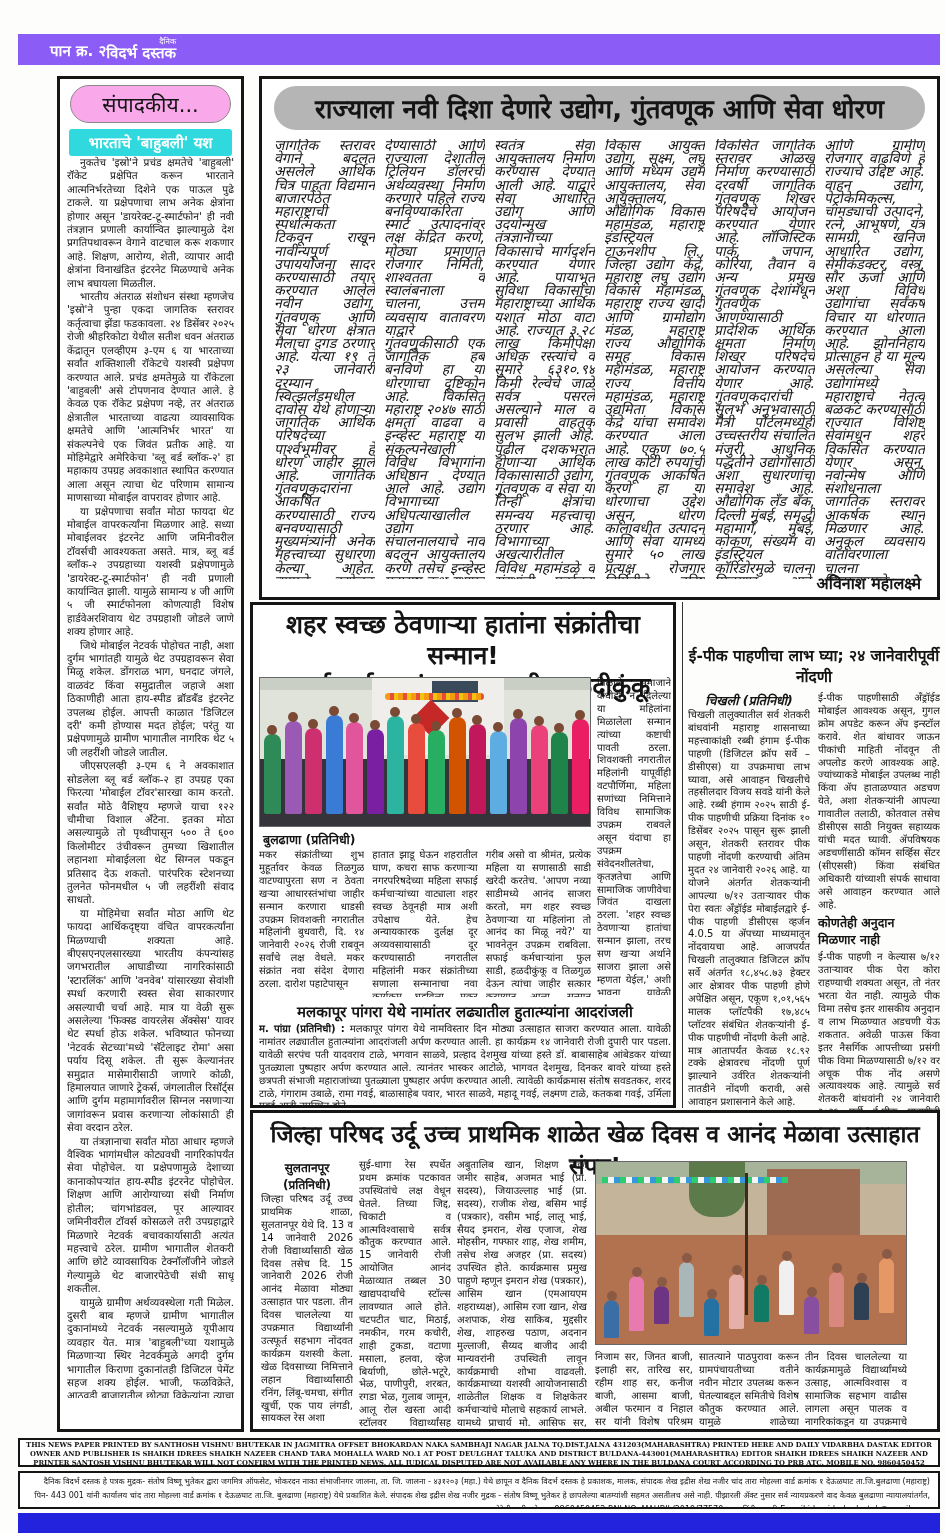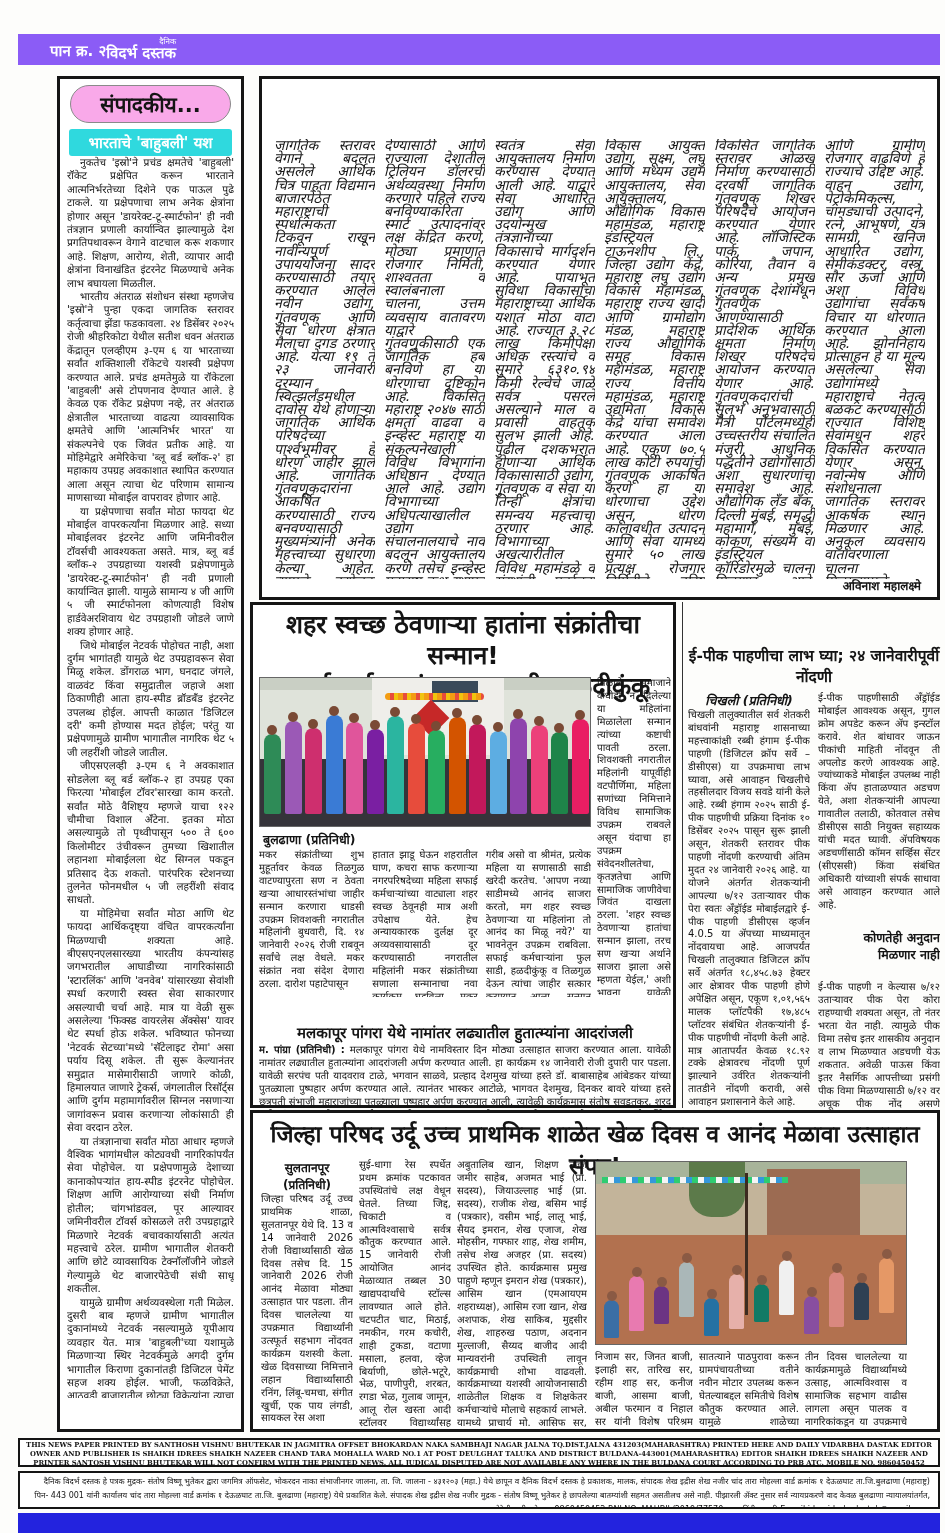--- a/index.html
+++ b/index.html
@@ -11,32 +11,32 @@
   
   .hbar{display:flex;align-items:center;color:#fff;}
   .hbar .pgno{font-weight:700;font-size:15px;margin-left:32px;}
   .hbar .dline{flex:1;text-align:center;font-weight:700;font-size:15px;}
   .hbar .mast{display:flex;flex-direction:column;align-items:flex-end;margin-right:10px;line-height:1;}
   .hbar .mast .sm{font-size:8px;}
   .hbar .mast .lg{font-size:15px;font-weight:700;}
   
   .edbox{border:3px solid #151515;padding:5px 7px;background:#fff;}
   .edpill{height:38px;margin:1px 3px;border-radius:19px;background:var(--pink);border:1px solid #8a8a8a;
-          display:flex;align-items:center;justify-content:center;font-weight:700;font-size:21px;}
+          display:flex;align-items:center;justify-content:center;font-weight:400;font-size:21px;}
   .edcyan{margin:6px 2px 0;padding:3px 0 4px;background:var(--cyan);color:#fff;font-weight:700;
           font-size:15px;text-align:center;border-radius:3px;}
   .edbody{font-size:10.3px;line-height:13.4px;height:1242px;}
   .edbody p{margin:0;text-indent:13px;}
   
   .leadbox{border:3px solid #151515;background:#fff;}
   .leadpill{margin:7px 12px 0;height:44px;border-radius:22px;background:var(--gray);
             display:flex;align-items:center;justify-content:center;font-weight:700;font-size:26px;}
   .leadcols{position:absolute;left:12px;right:12px;top:60px;bottom:18px;display:flex;gap:9px;}
   .leadcols .col{flex:1;font-size:14px;line-height:13.2px;font-style:italic;}
-  .author{position:absolute;right:16px;bottom:3px;font-weight:700;font-size:12px;}
+  .author{position:absolute;right:16px;bottom:3px;font-weight:700;font-size:16px;}
   
   .sbox{border:3px solid #151515;background:#fff;}
   .bigh{text-align:center;font-weight:700;font-size:25px;line-height:31px;margin:0 12px;}
   .byline{font-weight:700;font-size:12.5px;}
   .smtext{font-size:10px;line-height:12.9px;}
   
   .photo{overflow:hidden;border:1px solid #666;}
   .ph1{background:linear-gradient(#c9cfc4 0 8%, #dfe3da 8% 55%, #35343a 55% 100%);}
   .ph1 .bldg{position:absolute;left:34%;top:0;width:40%;height:52%;background:#efeeea;}
   .ph1 .win{position:absolute;left:52%;top:2%;width:14%;height:14%;background:#3a4a5a;}
@@ -47,21 +47,21 @@
   .fig .head{position:absolute;top:-9px;left:3px;width:10px;height:10px;border-radius:50%;background:#7a4a35;}
   .ph2{background:linear-gradient(#a8b49a 0 12%, #c3b49a 12% 40%, #b2714f 40% 100%);}
   .ph2 .bldg2{position:absolute;left:55%;top:4%;width:30%;height:36%;background:#9c6b52;}
   .ph2 .tree{position:absolute;left:30%;top:0;width:18%;height:30%;background:#5c7a4a;border-radius:0 0 40% 40%;}
   .ph2 .pole{position:absolute;left:48%;top:6%;width:3px;height:78%;background:#3d2b20;}
   .ph2 .bunt{position:absolute;left:2%;top:8%;width:60%;height:6px;
              background:repeating-linear-gradient(90deg,#2ecc71 0 6px,#f5f5f5 6px 12px,#3498db 12px 18px);}
   
   .epik{border-left:1.5px solid #333;padding-left:5px;}
   .ehead{text-align:center;font-weight:700;font-size:15.5px;line-height:21px;margin-top:44px;}
-  .esub{text-align:right;font-weight:700;font-size:12.5px;margin:18px 0;}
+  .esub{text-align:left;font-weight:700;font-size:12.5px;margin:3px 0;}
   
   .schbox{border:3px solid #151515;background:#fff;}
   .schh{text-align:center;font-weight:700;font-size:23px;margin-top:4px;}
   
   .fen{border:2.5px solid #151515;font-family:"DejaVu Serif",serif;font-weight:700;font-size:6.8px;
        line-height:9px;text-align:center;padding:1px 6px;background:#fff;}
   .fmr{border:2px solid #151515;font-size:8px;line-height:14px;text-align:right;padding:2px 8px;background:#fff;}
   .c{text-align:center;}
 </style>
 </head>
@@ -86,20 +86,21 @@
       <p>या प्रक्षेपणाचा सर्वांत मोठा फायदा थेट मोबाईल वापरकर्त्यांना मिळणार आहे. सध्या मोबाईलवर इंटरनेट आणि जमिनीवरील टॉवर्सची आवश्यकता असते. मात्र, ब्लू बर्ड ब्लॉक-२ उपग्रहाच्या यशस्वी प्रक्षेपणामुळे 'डायरेक्ट-टू-स्मार्टफोन' ही नवी प्रणाली कार्यान्वित झाली. यामुळे सामान्य ४ जी आणि ५ जी स्मार्टफोनला कोणत्याही विशेष हार्डवेअरशिवाय थेट उपग्रहाशी जोडले जाणे शक्य होणार आहे.</p>
       <p>जिथे मोबाईल नेटवर्क पोहोचत नाही, अशा दुर्गम भागांतही यामुळे थेट उपग्रहावरून सेवा मिळू शकेल. डोंगराळ भाग, घनदाट जंगले, वाळवंट किंवा समुद्रातील जहाजे अशा ठिकाणीही आता हाय-स्पीड ब्रॉडबँड इंटरनेट उपलब्ध होईल. आपत्ती काळात 'डिजिटल दरी' कमी होण्यास मदत होईल; परंतु या प्रक्षेपणामुळे ग्रामीण भागातील नागरिक थेट ५ जी लहरींशी जोडले जातील.</p>
       <p>जीएसएलव्ही ३-एम ६ ने अवकाशात सोडलेला ब्लू बर्ड ब्लॉक-२ हा उपग्रह एका फिरत्या 'मोबाईल टॉवर'सारखा काम करतो. सर्वांत मोठे वैशिष्ट्य म्हणजे याचा १२२ चौमीचा विशाल अँटेना. इतका मोठा असल्यामुळे तो पृथ्वीपासून ५०० ते ६०० किलोमीटर उंचीवरून तुमच्या खिशातील लहानशा मोबाईलला थेट सिग्नल पकडून प्रतिसाद देऊ शकतो. पारंपरिक स्टेशनच्या तुलनेत फोनमधील ५ जी लहरींशी संवाद साधतो.</p>
       <p>या मोहिमेचा सर्वांत मोठा आणि थेट फायदा आर्थिकदृष्ट्या वंचित वापरकर्त्यांना मिळण्याची शक्यता आहे. बीएसएनएलसारख्या भारतीय कंपन्यांसह जगभरातील आघाडीच्या नागरिकांसाठी 'स्टारलिंक' आणि 'वनवेब' यांसारख्या सेवांशी स्पर्धा करणारी स्वस्त सेवा साकारणार असल्याची चर्चा आहे. मात्र या वेळी सुरू असलेल्या 'फिक्स्ड वायरलेस ॲक्सेस' यावर थेट स्पर्धा होऊ शकेल. भविष्यात फोनच्या 'नेटवर्क सेटच्या'मध्ये 'सॅटेलाइट रोमा' असा पर्याय दिसू शकेल. ती सुरू केल्यानंतर समुद्रात मासेमारीसाठी जाणारे कोळी, हिमालयात जाणारे ट्रेकर्स, जंगलातील रिसॉर्ट्स आणि दुर्गम महामार्गावरील सिग्नल नसणाऱ्या जागांवरून प्रवास करणाऱ्या लोकांसाठी ही सेवा वरदान ठरेल.</p>
       <p>या तंत्रज्ञानाचा सर्वांत मोठा आधार म्हणजे वैश्विक भागांमधील कोट्यवधी नागरिकांपर्यंत सेवा पोहोचेल. या प्रक्षेपणामुळे देशाच्या कानाकोपऱ्यांत हाय-स्पीड इंटरनेट पोहोचेल. शिक्षण आणि आरोग्याच्या संधी निर्माण होतील; चांगभांडवल, पूर आल्यावर जमिनीवरील टॉवर्स कोसळले तरी उपग्रहाद्वारे मिळणारे नेटवर्क बचावकार्यासाठी अत्यंत महत्त्वाचे ठरेल. ग्रामीण भागातील शेतकरी आणि छोटे व्यावसायिक टेक्नॉलॉजीने जोडले गेल्यामुळे थेट बाजारपेठेची संधी साधू शकतील.</p>
       <p>यामुळे ग्रामीण अर्थव्यवस्थेला गती मिळेल. दुसरी बाब म्हणजे ग्रामीण भागातील दुकानांमध्ये नेटवर्क नसल्यामुळे यूपीआय व्यवहार येत. मात्र 'बाहुबली'च्या यशामुळे मिळणाऱ्या स्थिर नेटवर्कमुळे अगदी दुर्गम भागातील किराणा दुकानांतही डिजिटल पेमेंट सहज शक्य होईल. भाजी, फळविक्रेते, आठवडी बाजारातील छोट्या विक्रेत्यांना त्याचा थेट लाभ होईल. भारताला 'स्पेसटेक'च्या क्षेत्रात 'बाहुबली' बनविण्याची क्षमता या प्रक्षेपणातून दिसून आली असून 'डिजिटल इंडिया'चे स्वप्न साकार करणारे हे पाऊल इतिहासात नोंदले जाईल.</p>
     </div>
   </div>
 
   <div class="abs leadbox" style="left:259px;top:76px;width:681px;height:524px;">
+    <div class="leadpill" style="background: rgb(181, 181, 181);">राज्याला नवी दिशा देणारे उद्योग, गुंतवणूक आणि सेवा धोरण</div>
     <div class="leadcols">
       <div class="col just">जागतिक स्तरावर वेगाने बदलत असलेले आर्थिक चित्र पाहता विद्यमान बाजारपेठेत महाराष्ट्राची स्पर्धात्मकता टिकवून राखून नावीन्यपूर्ण उपाययोजना सादर करण्यासाठी तयार करण्यात आलेले नवीन उद्योग, गुंतवणूक आणि सेवा धोरण क्षेत्रात मैलाचा दगड ठरणार आहे. येत्या १९ ते २३ जानेवारी दरम्यान स्वित्झर्लंडमधील दावोस येथे होणाऱ्या जागतिक आर्थिक परिषदेच्या पार्श्वभूमीवर हे धोरण जाहीर झाले आहे. जागतिक गुंतवणूकदारांना आकर्षित करण्यासाठी राज्य बनवण्यासाठी मुख्यमंत्र्यांनी अनेक महत्त्वाच्या सुधारणा केल्या आहेत. त्यामुळे उद्योजक आणि परदेशी गुंतवणूकदार महाराष्ट्रात गुंतवणुकीसाठी पुढे येत आहेत. सद्यस्थितीत राष्ट्रीय उत्पादनात महाराष्ट्राचा वाटा १३.६ टक्क्यांहून अधिक असून, २०३० पर्यंत १ लाख कोटी डॉलरची अर्थव्यवस्था बनण्याचा निर्धार राज्याने केला आहे. नवोन्मेषाला चालना</div>
       <div class="col just">देण्यासाठी आणि राज्याला देशातील ट्रिलियन डॉलरची अर्थव्यवस्था निर्माण करणारे पहिले राज्य बनविण्याकरिता स्मार्ट उत्पादनांवर लक्ष केंद्रित करणे, मोठ्या प्रमाणात रोजगार निर्मिती, शाश्वतता व स्वालंबनाला चालना, उत्तम व्यवसाय वातावरण याद्वारे गुंतवणुकीसाठी एक जागतिक हब बनविणे हा या धोरणाचा दृष्टिकोन आहे. विकसित महाराष्ट्र २०४७ साठी क्षमता वाढवा व इन्व्हेस्ट महाराष्ट्र या संकल्पनेखाली विविध विभागांना अधिष्ठान देण्यात आले आहे. उद्योग विभागाच्या अधिपत्याखालील उद्योग संचालनालयाचे नाव बदलून आयुक्तालय करणे तसेच इन्व्हेस्ट महाराष्ट्र कक्ष स्थापन करण्यास मान्यता देण्यात आली आहे. अशीच मान्यता</div>
       <div class="col just">स्वतंत्र सेवा आयुक्तालय निर्माण करण्यास देण्यात आली आहे. याद्वारे सेवा आधारित उद्योग आणि उदयोन्मुख तंत्रज्ञानाच्या विकासाचे मार्गदर्शन करण्यात येणार आहे. पायाभूत सुविधा विकासाचा महाराष्ट्राच्या आर्थिक यशात मोठा वाटा आहे. राज्यात ३.२८ लाख किमीपेक्षा अधिक रस्त्यांचे व सुमारे ६३१०.९४ किमी रेल्वेचे जाळे सर्वत्र पसरले असल्याने माल व प्रवासी वाहतूक सुलभ झाली आहे. पुढील दशकभरात होणाऱ्या आर्थिक विकासासाठी उद्योग, गुंतवणूक व सेवा या तिन्ही क्षेत्रांचा समन्वय महत्त्वाचा ठरणार आहे. विभागाच्या अखत्यारीतील विविध महामंडळे व संस्थांची पुनर्रचना होणार असून एकत्रित कामकाजासाठी व्यापार आणि गुंतवणूक सुविधा कक्ष,</div>
       <div class="col just">विकास आयुक्त उद्योग, सूक्ष्म, लघु आणि मध्यम उद्यम आयुक्तालय, सेवा आयुक्तालय, औद्योगिक विकास महामंडळ, महाराष्ट्र इंडस्ट्रियल टाऊनशीप लि., जिल्हा उद्योग केंद्रे, महाराष्ट्र लघु उद्योग विकास महामंडळ, महाराष्ट्र राज्य खादी आणि ग्रामोद्योग मंडळ, महाराष्ट्र राज्य औद्योगिक समूह विकास महामंडळ, महाराष्ट्र राज्य वित्तीय महामंडळ, महाराष्ट्र उद्यमिता विकास केंद्रे यांचा समावेश करण्यात आला आहे. एकूण ७०.५ लाख कोटी रुपयांची गुंतवणूक आकर्षित करणे हा या धोरणाचा उद्देश असून, धोरण कालावधीत उत्पादन आणि सेवा यामध्ये सुमारे ५० लाख प्रत्यक्ष रोजगार निर्मितीचे उद्दिष्ट आहे. गुंतवणूकदारांना चालना आणि विश्वास दृढ करणे या उद्देशाने सूक्ष्म व्यवस्थापन आलेल्या उद्योगांना इन्व्हेस्ट महाराष्ट्र या धोरणामध्ये अनेक वैशिष्ट्ये आहेत. सरकार गुंतवणूकदार आंतरराष्ट्रीय, केंद्री डेस्कची स्थापना, अनिवासी भारतीयांचा सहभाग, महाराष्ट्र उद्योग व्यापार आणि गुंतवणूक सुविधा कक्ष,</div>
       <div class="col just">विकसित जागतिक स्तरावर ओळख निर्माण करण्यासाठी दरवर्षी जागतिक गुंतवणूक शिखर परिषदेचे आयोजन करण्यात येणार आहे. लॉजिस्टिक पार्क, जपान, कोरिया, तैवान व अन्य प्रमुख गुंतवणूक देशांमधून गुंतवणूक आणण्यासाठी प्रादेशिक आर्थिक क्षमता निर्माण शिखर परिषदेचे आयोजन करण्यात येणार आहे. गुंतवणूकदारांची सुलभ अनुभवासाठी मैत्री पोर्टलमध्येही उच्चस्तरीय संचालित मंजुरी, आधुनिक पद्धतीने उद्योगांसाठी अशा सुधारणांचा समावेश आहे. औद्योगिक लँड बँक, दिल्ली मुंबई, समृद्धी महामार्ग, मुंबई, कोकण, संख्यम वा इंडस्ट्रियल कॉरिडोरमुळे चालना मिळणार आहे. भारतातील अन्न प्रक्रिया महाराष्ट्रात असून, प्रगत कृषी प्रक्रियेद्वारे मूल्यवर्धन</div>
       <div class="col just">आणि ग्रामीण रोजगार वाढविणे हे राज्याचे उद्दिष्ट आहे. वाहन उद्योग, पेट्रोकेमिकल्स, चामड्याची उत्पादने, रत्ने, आभूषणे, यंत्र सामग्री, खनिज आधारित उद्योग, सेमीकंडक्टर, वस्त्र, सौर ऊर्जा आणि अशा विविध उद्योगांचा सर्वंकष विचार या धोरणात करण्यात आला आहे. झोननिहाय प्रोत्साहन हे या मूल्य असलेल्या सेवा उद्योगांमध्ये महाराष्ट्राचे नेतृत्व बळकट करण्यासाठी राज्यात विशिष्ट सेवांमधून शहरे विकसित करण्यात येणार असून, नवोन्मेष आणि संशोधनाला जागतिक स्तरावर आकर्षक स्थान मिळणार आहे. अनुकूल व्यवसाय वातावरणाला चालना मिळाल्यामुळे विकास कार्य करणारे उद्योग, शासकीय संस्था आणि वित्तीय व्यवस्थेच्या सुधारणा मिळून पुरस्काराने समर्पित आहेत. राज्याच्या औद्योगिक भरारीसाठी अतिशय छोट्या-छोट्या बाबींचाही विचार करण्यात आलेले हे सर्वंकष धोरण राज्याचा एकूणच चेहरामोहरा बदलवून नवी दिशा देणार आहे.</div>
     </div>
     <div class="author">अविनाश महालक्ष्मे</div>
   </div>
@@ -168,21 +169,21 @@
     <div class="abs smtext just" style="left:344px;top:72px;width:74px;height:318px;">मिळाले. समाजाने कधीही न दिलेल्या या महिलांना मिळालेला सन्मान त्यांच्या कष्टाची पावती ठरला. शिवशक्ती नगरातील महिलांनी यापूर्वीही वटपौर्णिमा, महिला सणांच्या निमित्ताने विविध सामाजिक उपक्रम राबवले असून यंदाचा हा उपक्रम संवेदनशीलतेचा, कृतज्ञतेचा आणि सामाजिक जाणीवेचा जिवंत दाखला ठरला. 'शहर स्वच्छ ठेवणाऱ्या हातांचा सन्मान झाला, तरच सण खऱ्या अर्थाने साजरा झाला असे म्हणता येईल,' अशी भावना यावेळी व्यक्त झाली. समाजातील दुर्लक्षित घटकांबद्दल आदर निर्माण करणाऱ्या या संदेश देणाऱ्या उपक्रमाचे व महिलांच्या या कार्याचे सर्वत्र जोरदार कौतुक होत आहे.</div>
 
     <div class="abs byline" style="left:10px;top:226px;">बुलढाणा (प्रतिनिधी)</div>
 
     <div class="abs" style="left:6px;top:244px;width:332px;height:148px;display:flex;gap:8px;">
       <div class="smtext just" style="flex:1;">मकर संक्रांतीच्या शुभ मुहूर्तावर केवळ तिळगुळ वाटण्यापुरता सण न ठेवता खऱ्या आधारस्तंभांचा जाहीर सन्मान करणारा धाडसी उपक्रम शिवशक्ती नगरातील महिलांनी बुधवारी, दि. १४ जानेवारी २०२६ रोजी राबवून सर्वांचे लक्ष वेधले. मकर संक्रांत नवा संदेश देणारा ठरला. दारोश पहाटेपासून</div>
       <div class="smtext just" style="flex:1;">हातात झाडू घेऊन शहरातील घाण, कचरा साफ करणाऱ्या नगरपरिषदेच्या महिला सफाई कर्मचाऱ्यांच्या वाट्याला शहर स्वच्छ ठेवूनही मात्र अशी उपेक्षाच येते. हेच अन्यायकारक दुर्लक्ष दूर अव्यवसायासाठी दूर करण्यासाठी नगरातील महिलांनी मकर संक्रांतीच्या सणाला सन्मानाचा नवा कार्यक्रम घडविला. मकर संक्रांत हा महिलांचा सण,</div>
       <div class="smtext just" style="flex:1;">गरीब असो वा श्रीमंत, प्रत्येक महिला या सणासाठी साडी खरेदी करतेच. 'आपण नव्या साडीमध्ये आनंद साजरा करतो, मग शहर स्वच्छ ठेवणाऱ्या या महिलांना तो आनंद का मिळू नये?' या भावनेतून उपक्रम राबविला. सफाई कर्मचाऱ्यांना फुल साडी, हळदीकुंकू व तिळगुळ देऊन त्यांचा जाहीर सत्कार करण्यात आला. सन्मान मिळताच अनेक महिलांच्या डोळ्यांत आनंदाश्रू तरळताना पाहायला मिळाले.</div>
     </div>
 
-    <div class="abs" style="left:6px;top:396px;width:412px;height:106px;overflow:hidden;margin-top:21px;">
+    <div class="abs" style="left:6px;top:396px;width:412px;height:106px;overflow:hidden;">
       <div class="c" style="font-weight:700;font-size:15px;">मलकापूर पांगरा येथे  नामांतर लढ्यातील हुतात्म्यांना आदरांजली</div>
       <div class="smtext just" style="margin-top:2px;">
         <span style="font-weight:700;">म. पांग्रा (प्रतिनिधी) :</span>
         <span>मलकापूर पांगरा येथे नामविस्तार दिन मोठ्या उत्साहात साजरा करण्यात आला. यावेळी नामांतर लढ्यातील हुतात्म्यांना आदरांजली अर्पण करण्यात आली. हा कार्यक्रम १४ जानेवारी रोजी दुपारी पार पडला. यावेळी सरपंच पती यादवराव टाळे, भगवान साळवे, प्रल्हाद देशमुख यांच्या हस्ते डॉ. बाबासाहेब आंबेडकर यांच्या पुतळ्याला पुष्पहार अर्पण करण्यात आले. त्यानंतर भास्कर आटोळे, भागवत देशमुख, दिनकर बावरे यांच्या हस्ते छत्रपती संभाजी महाराजांच्या पुतळ्याला पुष्पहार अर्पण करण्यात आली. त्यावेळी कार्यक्रमास संतोष सवडतकर, शरद टाळे, गंगाराम उबाळे, रामा गवई, बाळासाहेब पवार, भारत साळवे, महादू गवई, लक्ष्मण टाळे, कतकबा गवई, उर्मिला गवई आदी उपस्थित होते.</span>
       </div>
     </div>
   </div>
 
   <div class="abs epik" style="left:682px;top:602px;width:258px;height:506px;">
     <div class="ehead">ई-पीक पाहणीचा लाभ घ्या; २४ जानेवारीपूर्वी नोंदणी</div>

